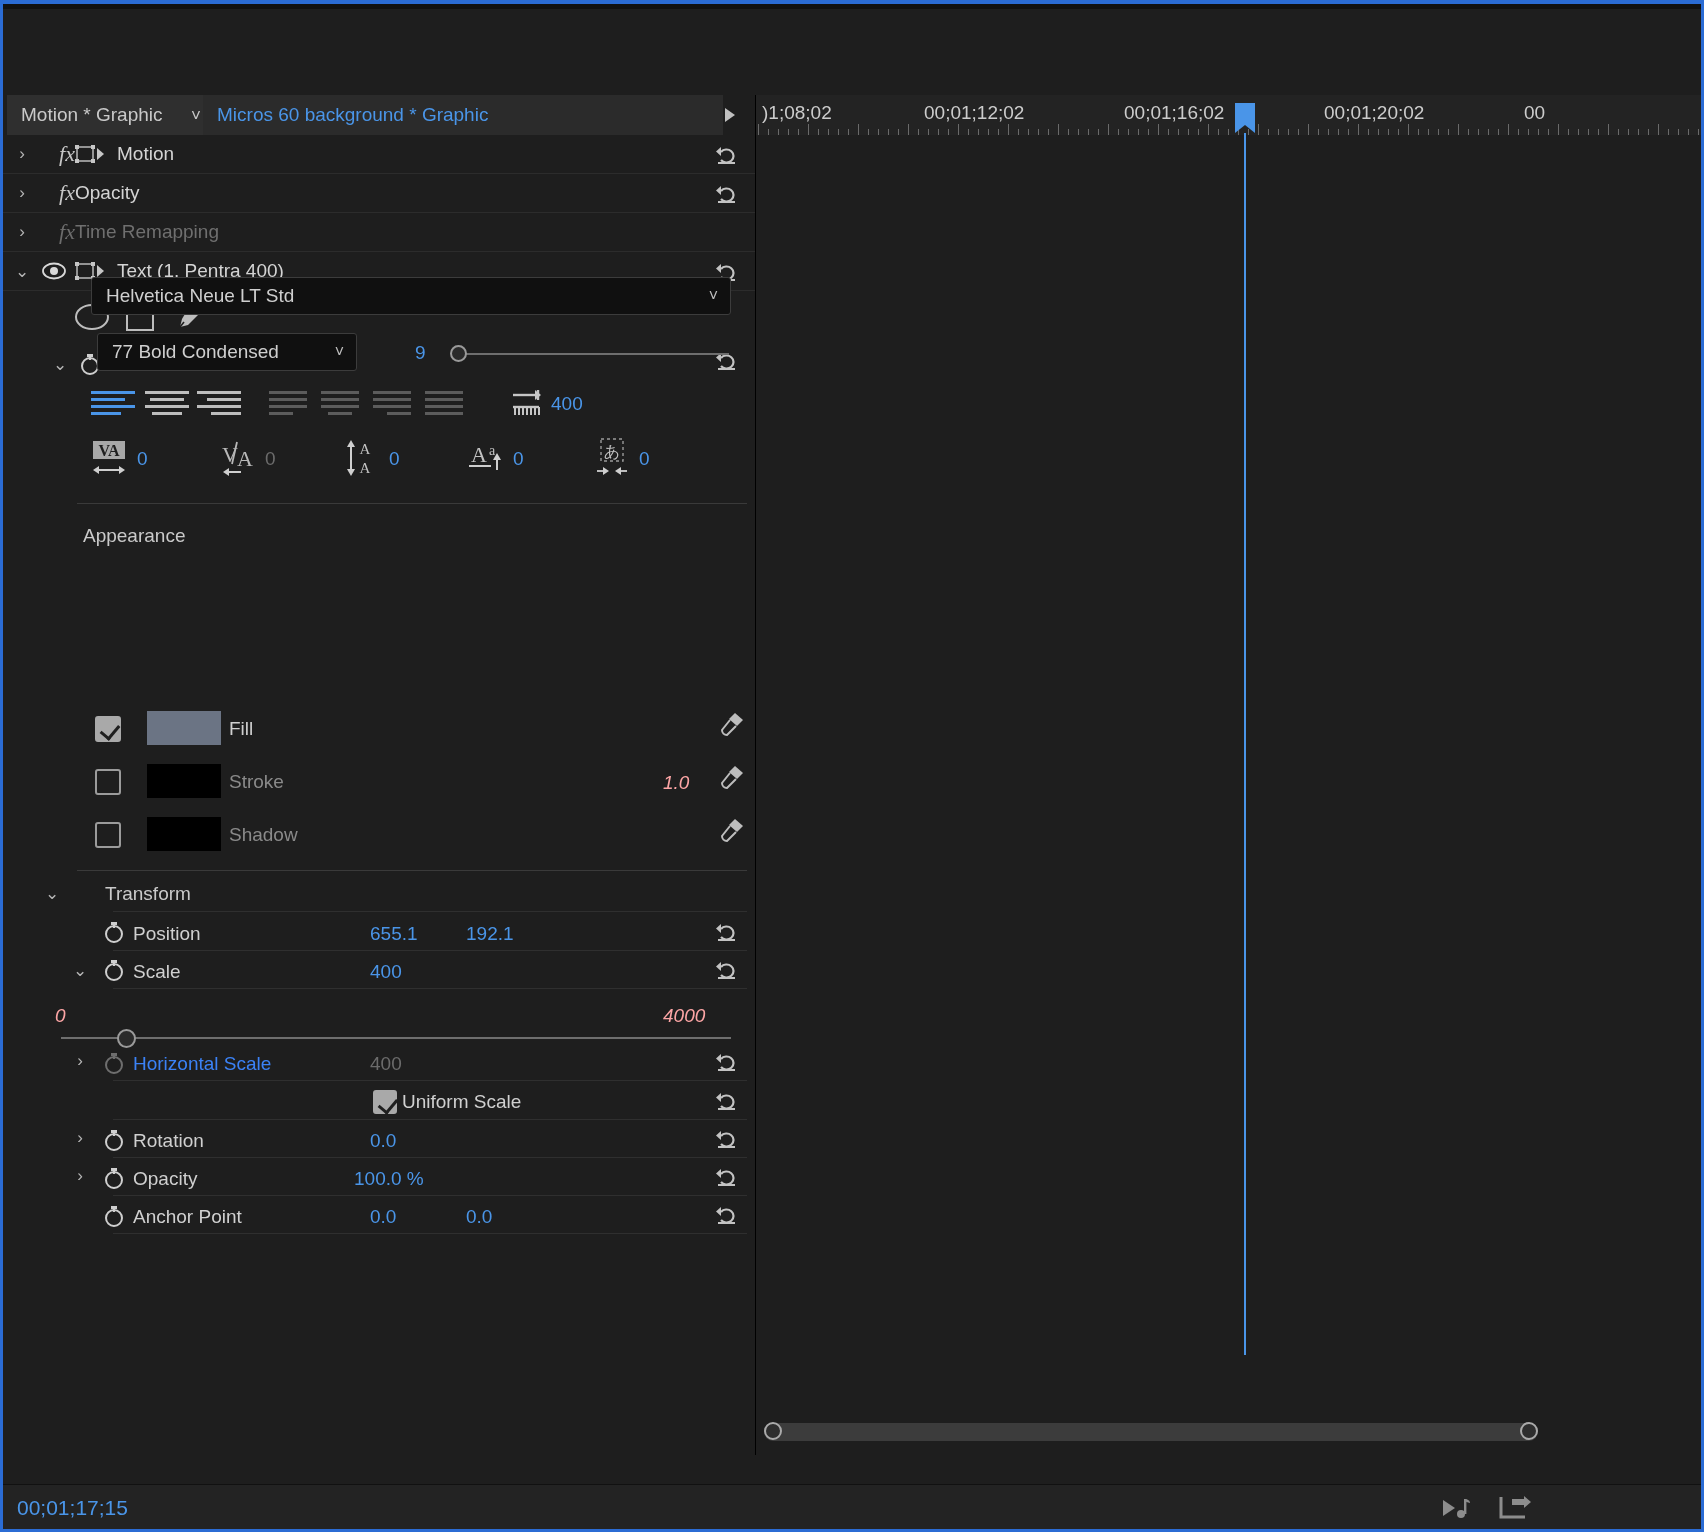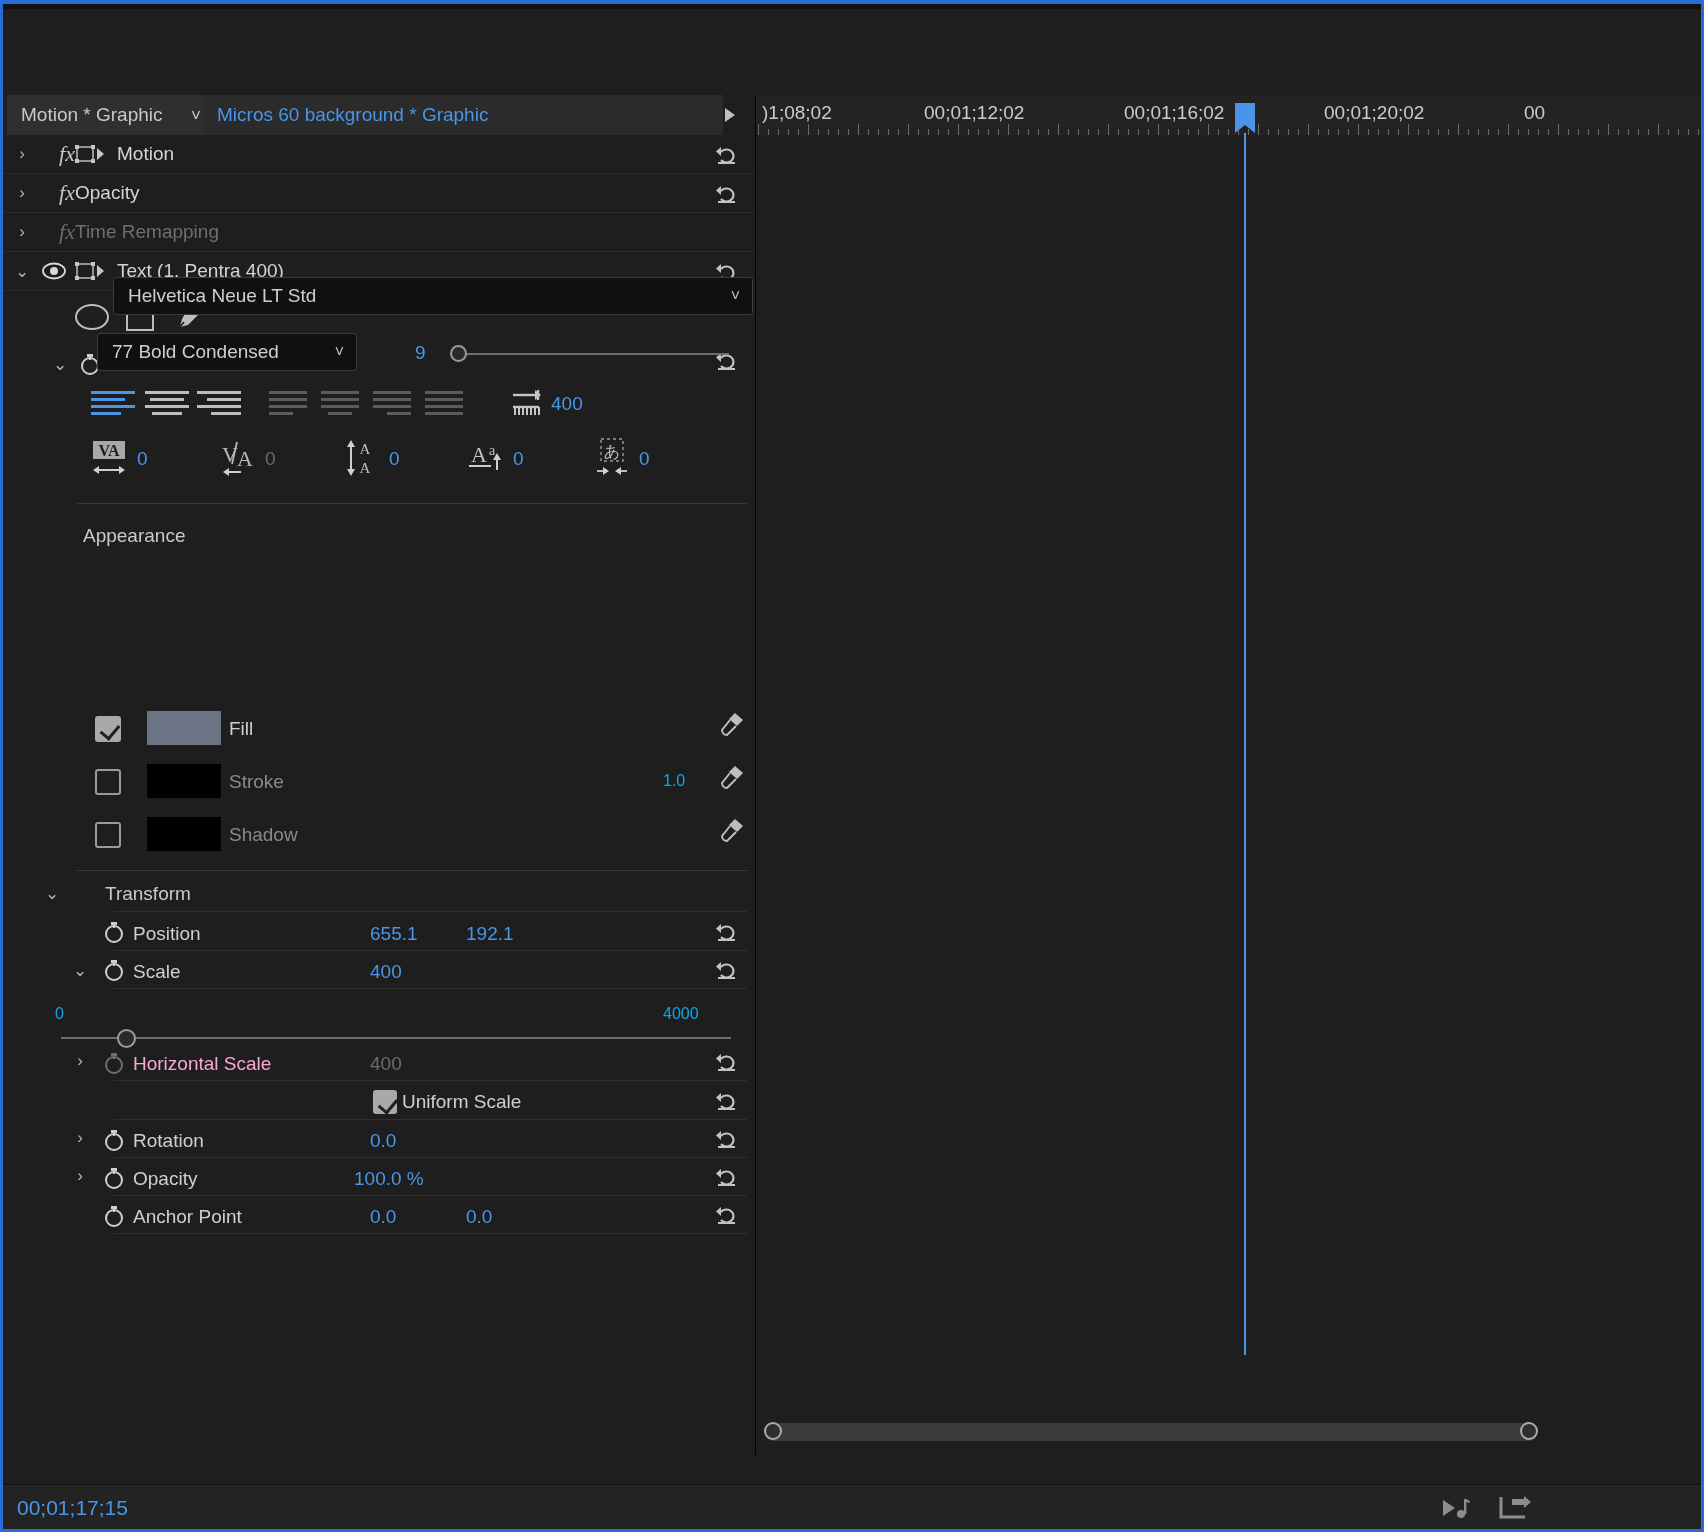--- a/index.html
+++ b/index.html
@@ -111,21 +111,21 @@
     padding-left:14px; border-radius:3px; cursor:pointer;
   }
   .combo .cchev { position:absolute; right:12px; top:50%; transform:translateY(-50%); color:#c0c0c0; font-size:16px; }
 
   .slider-track { position:absolute; height:2px; background:#6e6e6e; }
   .slider-knob {
     position:absolute; width:17px; height:17px; border:2px solid #9a9a9a;
     border-radius:50%; background:#2a2a2a; cursor:pointer;
   }
   .numblue { position:absolute; color:#4a95e8; font-size:19px; cursor:pointer; }
-  .numgrey { position:absolute; color:#0ea5e9; font-size:16px; cursor:pointer; }
+  .numgrey { position:absolute; color:#fca5a5; font-size:19px; cursor:pointer;font-style:italic; }
   .numdim  { position:absolute; color:#6b6b6b; font-size:19px; cursor:pointer; }
 
   .alignicon { position:absolute; cursor:pointer; }
   .alignicon b { display:block; background:#bdbdbd; height:3px; margin-bottom:4px; }
   .alignicon.sel b { background:#4a95e8; }
   .alignicon.dis b { background:#5c5c5c; }
 
   .divider { position:absolute; height:1px; background:#3a3a3a; }
   .sectionlbl { position:absolute; color:#cacaca; font-size:19px; }
 
@@ -303,21 +303,21 @@
       <span class="fxlabel" style="margin-left:6px;">Source Text</span>
       <span class="reset" style="top:6px;">
         <svg width="26" height="24" viewBox="0 0 26 24">
           <path d="M6 9 A7 6.5 0 1 1 6 17" fill="none" stroke="#c3c3c3" stroke-width="2.2"></path>
           <polygon points="6,4 6,13 1,8.6" fill="#c3c3c3"></polygon>
           <rect x="3" y="19" width="17" height="2" fill="#c3c3c3"></rect>
         </svg>
       </span>
     </div>
 
-    <div class="combo" style="left:110px; top:142px; width:640px; height:38px;">
+    <div class="combo" style="left:88px; top:142px; width:640px; height:38px;">
       <span>Helvetica Neue LT Std</span>
       <span class="cchev">˅</span>
     </div>
 
     <div class="combo" style="left:94px; top:198px; width:260px; height:38px;">
       <span>77 Bold Condensed</span>
       <span class="cchev">˅</span>
     </div>
     <span class="numblue" style="left:412px; top:207px;">9</span>
     <div class="slider-track" style="left:448px; top:218px; width:278px;"></div>
@@ -517,21 +517,21 @@
     <div class="slider-knob" style="left:114px; top:894px; width:19px; height:19px;"></div>
 
     <span class="tw" style="position:absolute; left:58px; top:916px;">›</span>
     <span class="stopwatch" style="position:absolute; left:98px; top:915px; opacity:.45;">
       <svg width="26" height="26" viewBox="0 0 26 26">
           <circle cx="13" cy="15" r="8" fill="none" stroke="#cfcfcf" stroke-width="2"></circle>
           <rect x="10" y="3" width="6" height="3" fill="#cfcfcf"></rect>
           <rect x="12" y="5" width="2" height="4" fill="#cfcfcf"></rect>
         </svg>
     </span>
-    <span class="rowlbl" style="left:130px; top:918px; color:#f9a8d4;">Horizontal Scale</span>
+    <span class="rowlbl" style="left:130px; top:918px; color:#3b82f6;">Horizontal Scale</span>
     <span class="numdim" style="left:367px; top:918px;">400</span>
     <span class="reset" style="right:14px; top:915px;">
       <svg width="26" height="24" viewBox="0 0 26 24">
           <path d="M6 9 A7 6.5 0 1 1 6 17" fill="none" stroke="#c3c3c3" stroke-width="2.2"></path>
           <polygon points="6,4 6,13 1,8.6" fill="#c3c3c3"></polygon>
           <rect x="3" y="19" width="17" height="2" fill="#c3c3c3"></rect>
         </svg>
     </span>
     <div class="divider" style="left:110px; top:945px; width:634px; background:#2f2f2f;"></div>
 

